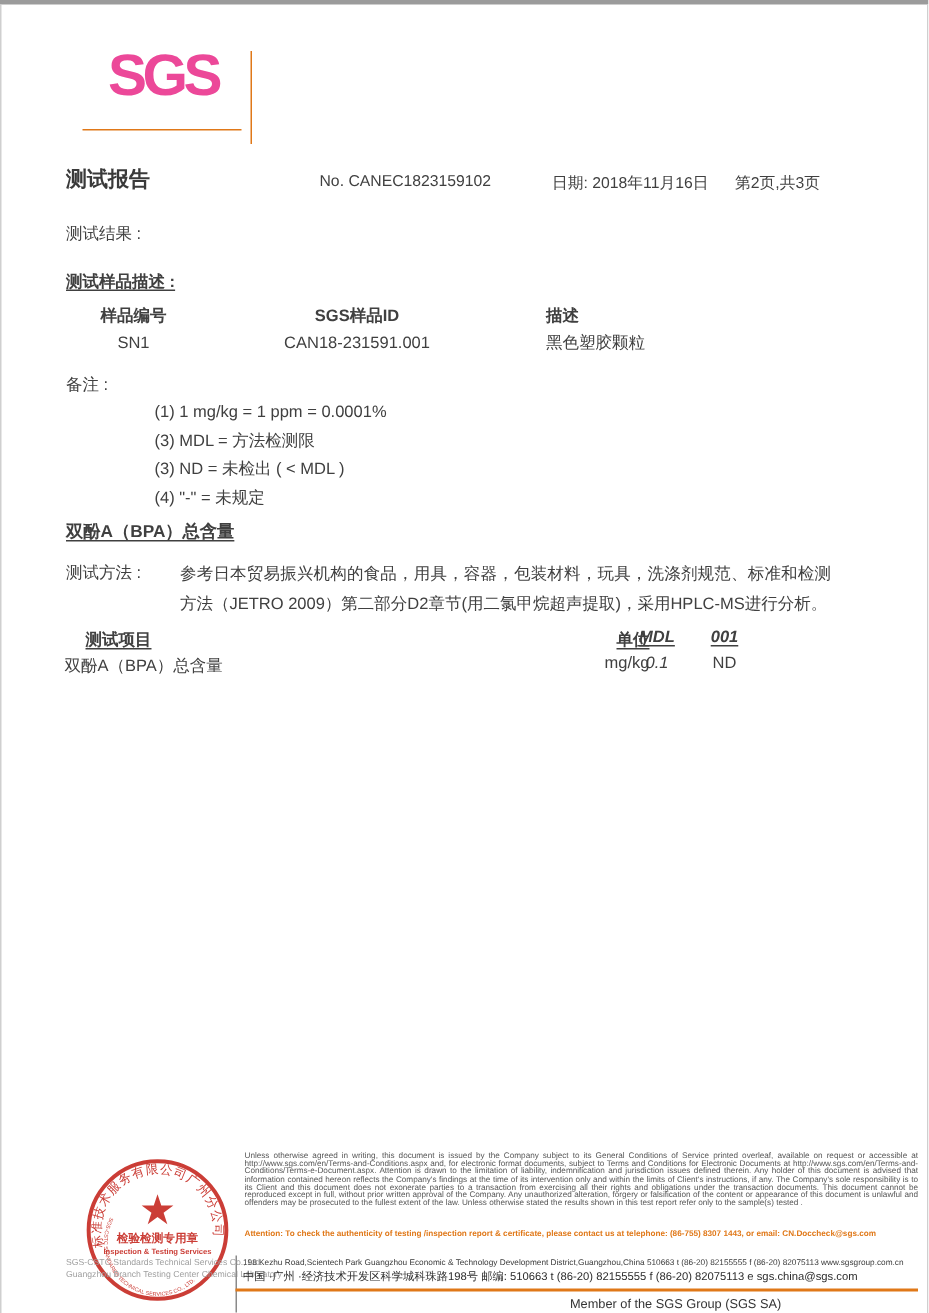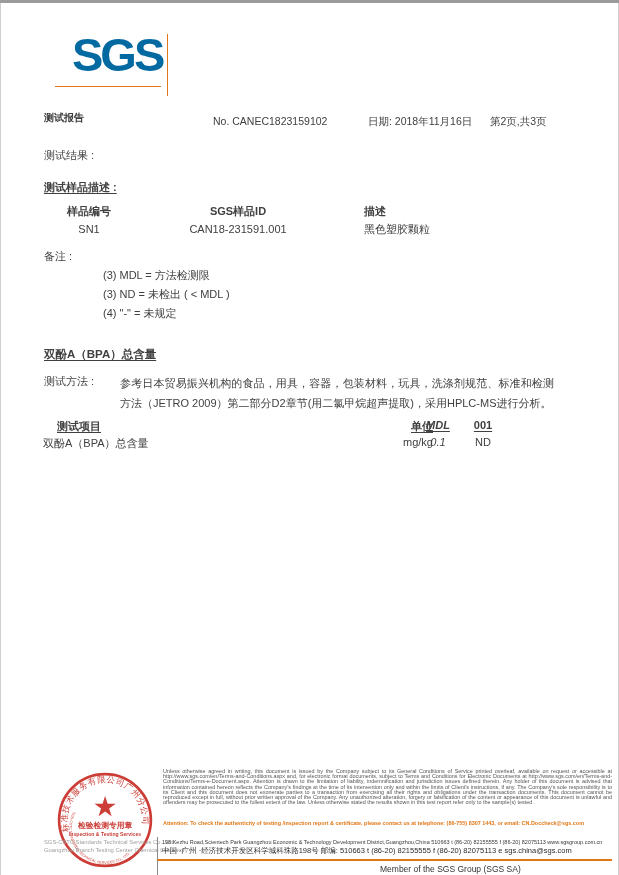--- a/index.html
+++ b/index.html
@@ -9,26 +9,26 @@
     background:#ffffff;
     font-family:"Liberation Sans","DejaVu Sans",sans-serif;
     color:#404040;
     overflow:hidden;
     border-top:3px solid #9b9b9b;
     box-shadow: inset 1px 0 0 #cfcfcf, inset -1px 0 0 #cfcfcf;
   }
   .abs{position:absolute;}
 
   
-  .logo-text{left:72px;top:28px;font-size:47px;font-weight:bold;color:#0369a1;letter-spacing:-3px;line-height:1;}
+  .logo-text{left:72px;top:28px;font-size:39px;font-weight:bold;color:#ec4899;letter-spacing:-3px;line-height:1;}
   .logo-hline{left:55px;top:83px;width:106px;height:1px;background:#e07818;}
   .logo-vline{left:167px;top:31px;width:1px;height:62px;background:#e07818;}
 
   
-  .doc-title{left:44px;top:108px;font-size:10px;font-weight:bold;color:#3a3a3a;}
+  .doc-title{left:44px;top:108px;font-size:14px;font-weight:bold;color:#3a3a3a;}
   .report-no{left:213px;top:112px;font-size:10.5px;}
   .report-date{left:368px;top:112px;font-size:10.5px;}
   .report-pages{left:490px;top:112px;font-size:10.5px;}
 
   
   .results-label{left:44px;top:145px;font-size:11px;}
   .sample-desc-label{left:44px;top:177px;font-size:11px;font-weight:bold;text-decoration:underline;text-underline-offset:2px;}
 
   .sample-table{left:60px;top:199px;font-size:11px;}
   .sample-table .tr{display:flex;line-height:18px;gap:44px;}
@@ -44,21 +44,21 @@
   .method-label{left:44px;top:371px;font-size:11px;}
   .method-text{left:120px;top:371px;width:434px;font-size:11px;line-height:19.5px;text-align:justify;}
 
   .rt-header{left:0;top:416px;width:519px;height:16px;font-size:11px;font-weight:bold;}
   .rt-row{left:0;top:433px;width:619px;height:16px;font-size:11px;}
   .rt-item-h{position:absolute;left:57px;text-decoration:underline;text-underline-offset:2px;}
   .rt-unit{position:absolute;left:378px;width:36px;text-align:right;margin-left:19px;}
   .rt-mdl{position:absolute;left:420px;width:36px;text-align:center;font-style:italic;}
   .rt-col{position:absolute;left:466px;width:34px;text-align:center;}
   .rt-header .rt-unit,.rt-header .rt-mdl,.rt-header .rt-col{text-decoration:underline;text-underline-offset:2px;}
-  .rt-header .rt-col{}
+  .rt-header .rt-col{font-style:italic;}
   .rt-item{position:absolute;left:43px;}
 
   
   .stamp{left:54px;top:766px;width:102px;height:102px;opacity:.88;}
   .company-lines{left:44px;top:835px;font-size:5.8px;line-height:8px;color:#9f9f9f;white-space:nowrap;}
 
   .disclaimer{left:163px;top:766px;width:449px;font-size:5.45px;line-height:5.2px;color:#565656;text-align:justify;}
   .attention{left:163px;top:818px;width:449px;font-size:5.45px;line-height:5.3px;color:#e07818;font-weight:bold;}
   .addr-en{left:162px;top:836px;width:452px;font-size:5.5px;color:#3a3a3a;white-space:nowrap;}
   .addr-cn{left:162px;top:843px;width:452px;font-size:7.5px;color:#2c2c2c;white-space:nowrap;}
@@ -91,20 +91,21 @@
     </div>
     <div class="tr">
       <span class="c1">SN1</span>
       <span class="c2">CAN18-231591.001</span>
       <span class="c3">黑色塑胶颗粒</span>
     </div>
   </div>
 
   <div class="abs notes-label">备注 :</div>
   <div class="abs notes">
+    <div>(1) 1 mg/kg = 1 ppm = 0.0001%</div>
     <div>(3) MDL = 方法检测限</div>
     <div>(3) ND = 未检出 ( &lt; MDL )</div>
     <div>(4) "-" = 未规定</div>
   </div>
 
   <div class="abs bpa-heading">双酚A（BPA）总含量</div>
   <div class="abs method-label">测试方法 :</div>
   <div class="abs method-text">参考日本贸易振兴机构的食品，用具，容器，包装材料，玩具，洗涤剂规范、标准和检测方法（JETRO 2009）第二部分D2章节(用二氯甲烷超声提取)，采用HPLC-MS进行分析。</div>
 
   <div class="abs rt-header">

